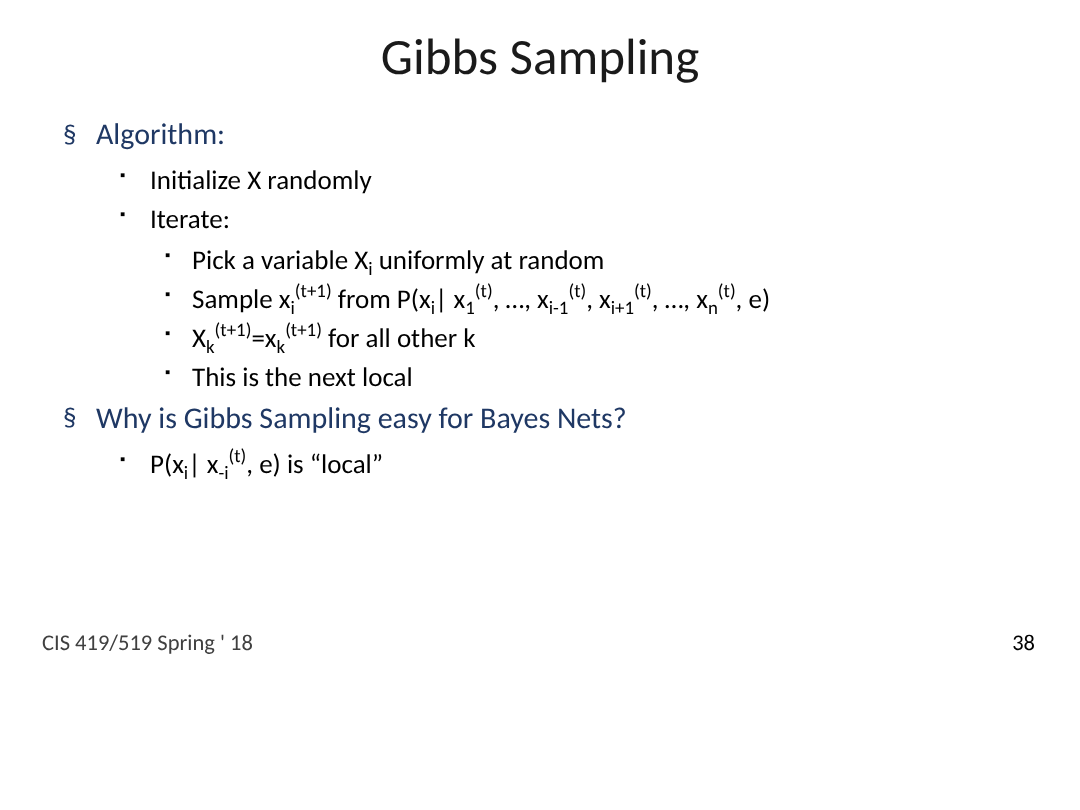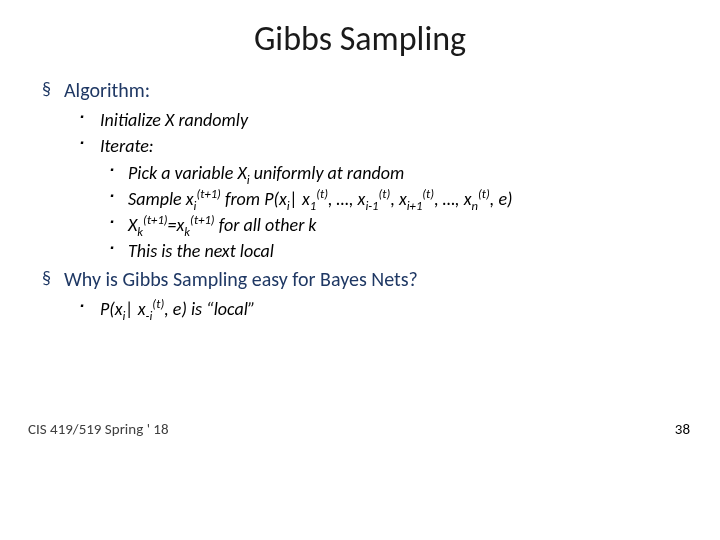--- a/index.html
+++ b/index.html
@@ -53,21 +53,20 @@
     list-style: none;
     padding-left: 36px;
     margin: 4px 0 0 0;
     color: #000;
     font-size: 18px;
   }
   ul.lvl2 > li {
     position: relative;
     margin-bottom: 2px;
     line-height: 1.35;
-    font-style: italic;
   }
   ul.lvl2 > li::before {
     content: "▪";
     position: absolute;
     left: -20px;
     top: 2px;
     font-size: 10px;
     color: #000;
   }
   ul.lvl3 {

